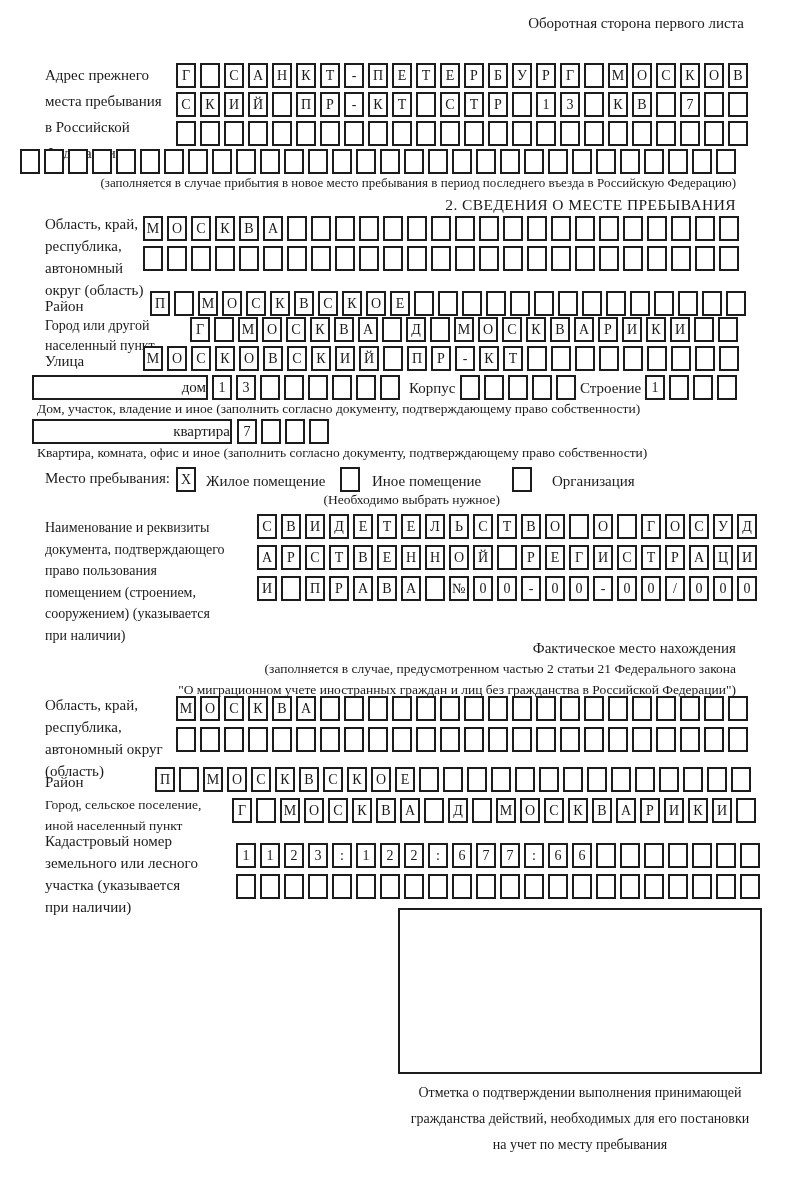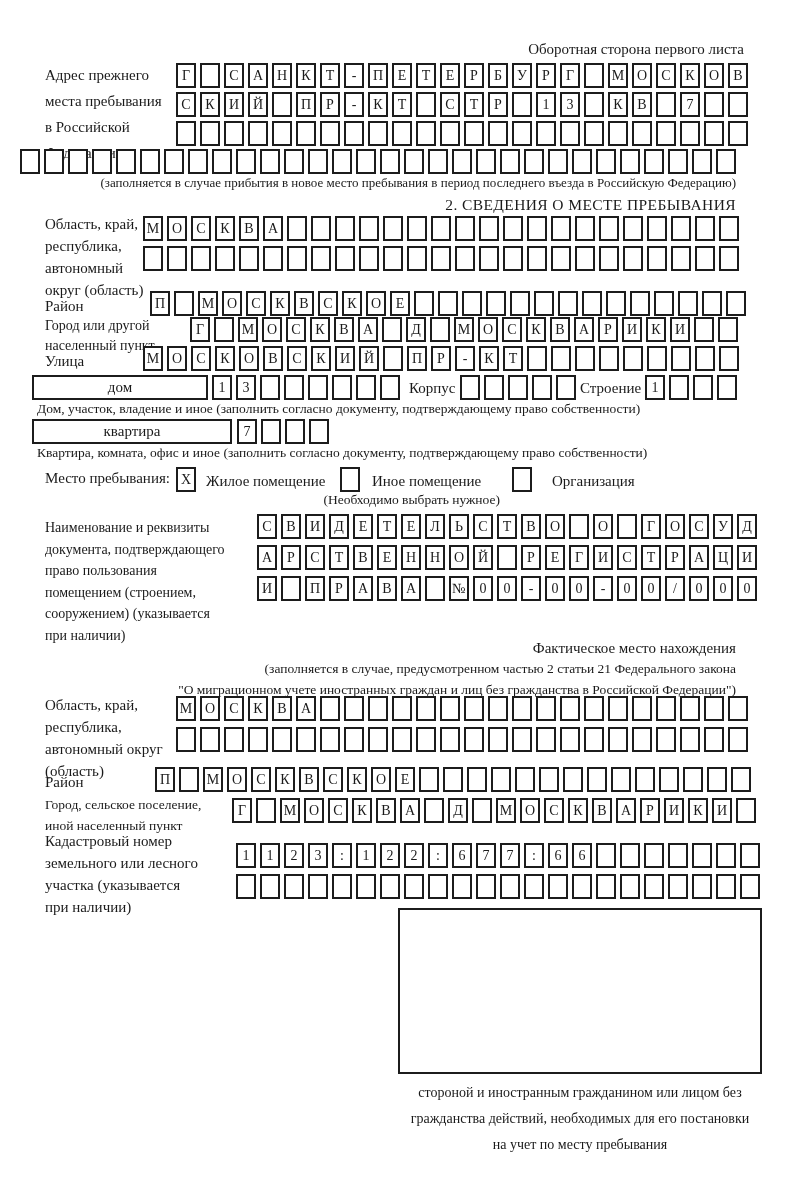--- a/index.html
+++ b/index.html
@@ -14,36 +14,36 @@
   .center{left:0;width:736px;text-align:right;white-space:nowrap}
   .bold{font-weight:normal}
   .cellrow{position:absolute;display:flex;gap:4px}
   .cell{
     width:20px;height:25px;box-sizing:border-box;border:2px solid #1c1c1c;
     display:flex;align-items:center;justify-content:center;
     font-size:14px;line-height:1;background:#fff;flex:none;
   }
   .bigbox{
     position:absolute;box-sizing:border-box;border:2px solid #1c1c1c;background:#fff;
-    display:flex;align-items:center;justify-content:center;font-size:15px;
+    display:flex;align-items:center;justify-content:flex-end;font-size:15px;
   }
   .cb{
     position:absolute;width:20px;height:25px;box-sizing:border-box;border:2px solid #1c1c1c;
     display:flex;align-items:center;justify-content:center;font-size:14px;background:#fff;
   }
   .stampbox{position:absolute;box-sizing:border-box;border:2px solid #1c1c1c;background:#fff}
   .stampcap{position:absolute;font-size:14px;line-height:26px;text-align:center}
   .stampcap span{display:block}
 </style>
 </head>
 <body>
 
 <div class="page">
 
-  <div class="lbl" style="top:38px;right:56px">Оборотная сторона первого листа</div>
+  <div class="lbl" style="top:12px;right:56px">Оборотная сторона первого листа</div>
 
   <div class="lbl lines" style="left:45px;top:62px;line-height:26px">
     <span>Адрес прежнего</span>
     <span>места пребывания</span>
     <span>в Российской</span>
     <span>Федерации</span>
   </div>
 
   <div class="cap center" style="top:175px;font-size:13px">(заполняется в случае прибытия в новое место пребывания в период последнего въезда в Российскую Федерацию)</div>
 
@@ -109,21 +109,21 @@
   </div>
   <div class="lbl lines" style="left:45px;top:830px">
     <span>Кадастровый номер</span>
     <span>земельного или лесного</span>
     <span>участка (указывается</span>
     <span>при наличии)</span>
   </div>
 
   <div class="stampbox" style="left:398px;top:908px;width:364px;height:166px"></div>
   <div class="stampcap" style="left:390px;top:1080px;width:380px">
-    <span>стороной и иностранным гражданином или лицом без</span>
+    <span>Отметка о подтверждении выполнения принимающей</span>
     <span>гражданства действий, необходимых для его постановки</span>
     <span>на учет по месту пребывания</span>
   </div>
 
   <div id="grids">
       <div class="cellrow" style="left: 176px; top: 63px;">
         <span class="cell">Г</span>
         <span class="cell"></span>
         <span class="cell">С</span>
         <span class="cell">А</span>

